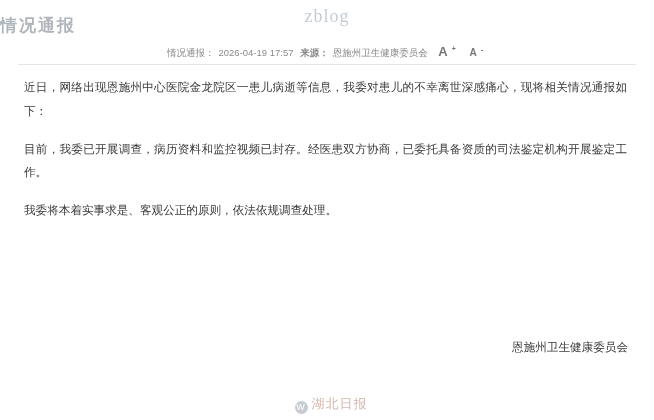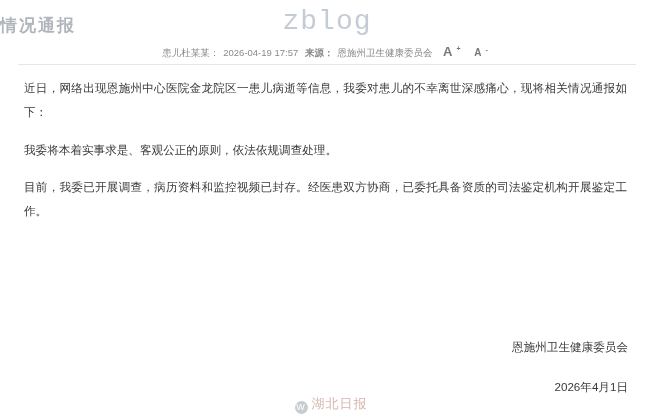--- a/index.html
+++ b/index.html
@@ -20,24 +20,24 @@
     width: 654px;
     height: 420px;
     box-sizing: border-box;
   }
   .watermark-title {
     position: absolute;
     top: 6px;
     left: 0;
     width: 100%;
     text-align: center;
-    font-size: 28px;
+    font-size: 18px;
     color: #b9c4cf;
     letter-spacing: 1px;
-    font-family: Liberation Mono, monospace;
+    font-family: Liberation Serif, serif;
     opacity: 0.85;
   }
   .doc-title {
     position: absolute;
     top: 14px;
     left: 0;
     width: 100%;
     text-align: left;
     font-size: 17px;
     font-weight: bold;
@@ -100,20 +100,21 @@
     width: 606px;
   }
   .para {
     font-size: 11.6px;
     line-height: 2.05;
     color: #3a3a3a;
     margin: 0 3px 14px 0;
     text-align: justify;
     text-justify: inter-ideograph;
     text-indent: 0;
+    font-family: Liberation Serif, serif;
   }
   .signature {
     position: absolute;
     right: 26px;
     top: 340px;
     font-size: 11.6px;
     color: #3a3a3a;
   }
   .date-line {
     position: absolute;
@@ -152,36 +153,35 @@
 </style>
 </head>
 <body>
 
 <div class="page">
 
   <div class="watermark-title">zblog</div>
   <div class="doc-title">情况通报</div>
 
   <div class="meta-bar">
-    <span>患儿杜某某：</span><span>2026-04-19 17:57</span>
+    <span>情况通报：</span><span>2026-04-19 17:57</span>
     <span class="meta-source">来源：</span><span>恩施州卫生健康委员会</span>
     <span class="font-size-controls">
       <span class="big"><span>A</span><span class="sup">+</span></span>
       <span class="small"><span>A</span><span class="sup">-</span></span>
     </span>
   </div>
 
   <div class="divider"></div>
 
   <div class="content">
     <p class="para">近日，网络出现恩施州中心医院金龙院区一患儿病逝等信息，我委对患儿的不幸离世深感痛心，现将相关情况通报如下：</p>
+    <p class="para">目前，我委已开展调查，病历资料和监控视频已封存。经医患双方协商，已委托具备资质的司法鉴定机构开展鉴定工作。</p>
     <p class="para">我委将本着实事求是、客观公正的原则，依法依规调查处理。</p>
-    <p class="para">目前，我委已开展调查，病历资料和监控视频已封存。经医患双方协商，已委托具备资质的司法鉴定机构开展鉴定工作。</p>
   </div>
 
   <div class="signature">恩施州卫生健康委员会</div>
-  <div class="date-line">2026年4月1日</div>
 
   <div class="footer-watermark">
     <span class="wb-logo">W</span><span class="src">湖北日报</span>
   </div>
 
 </div>
 
 </body></html>

